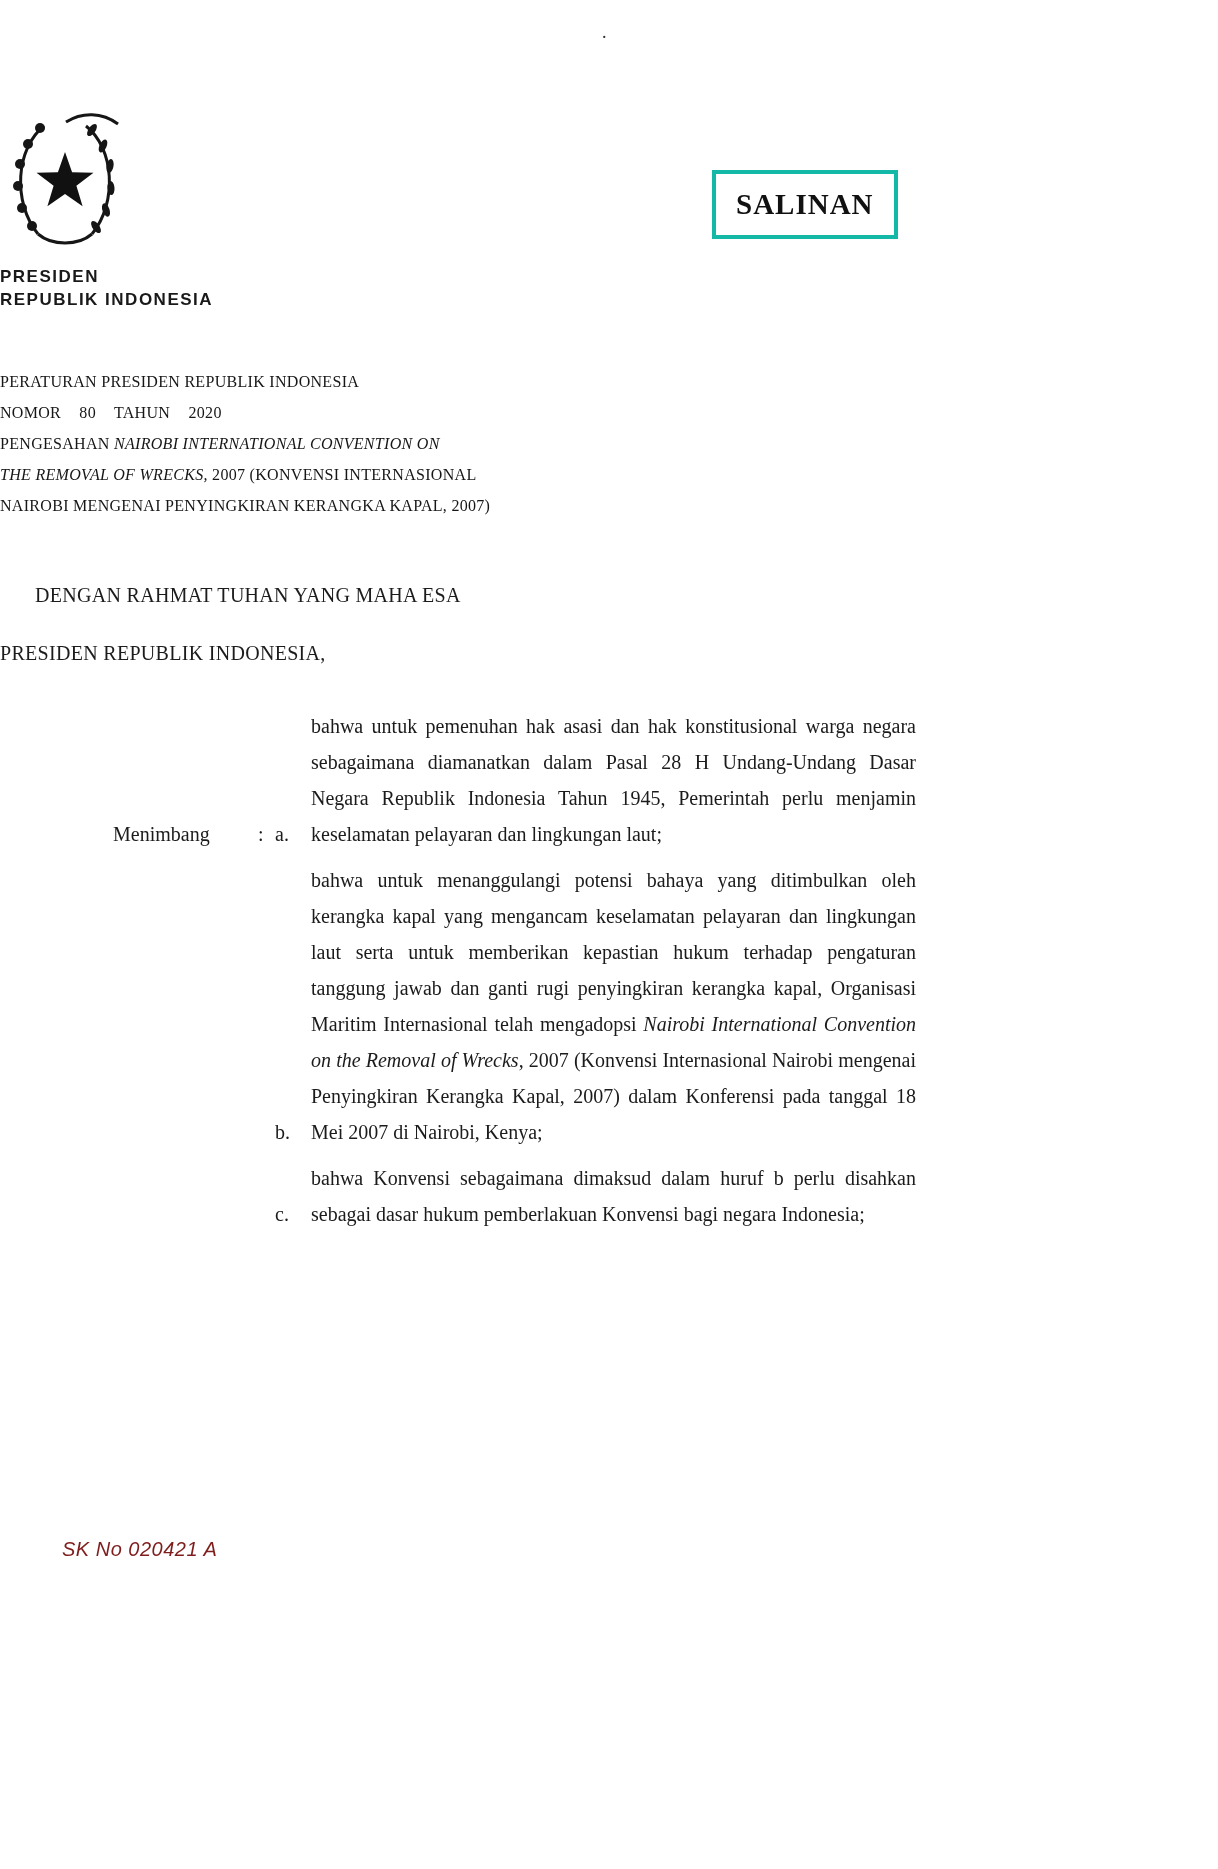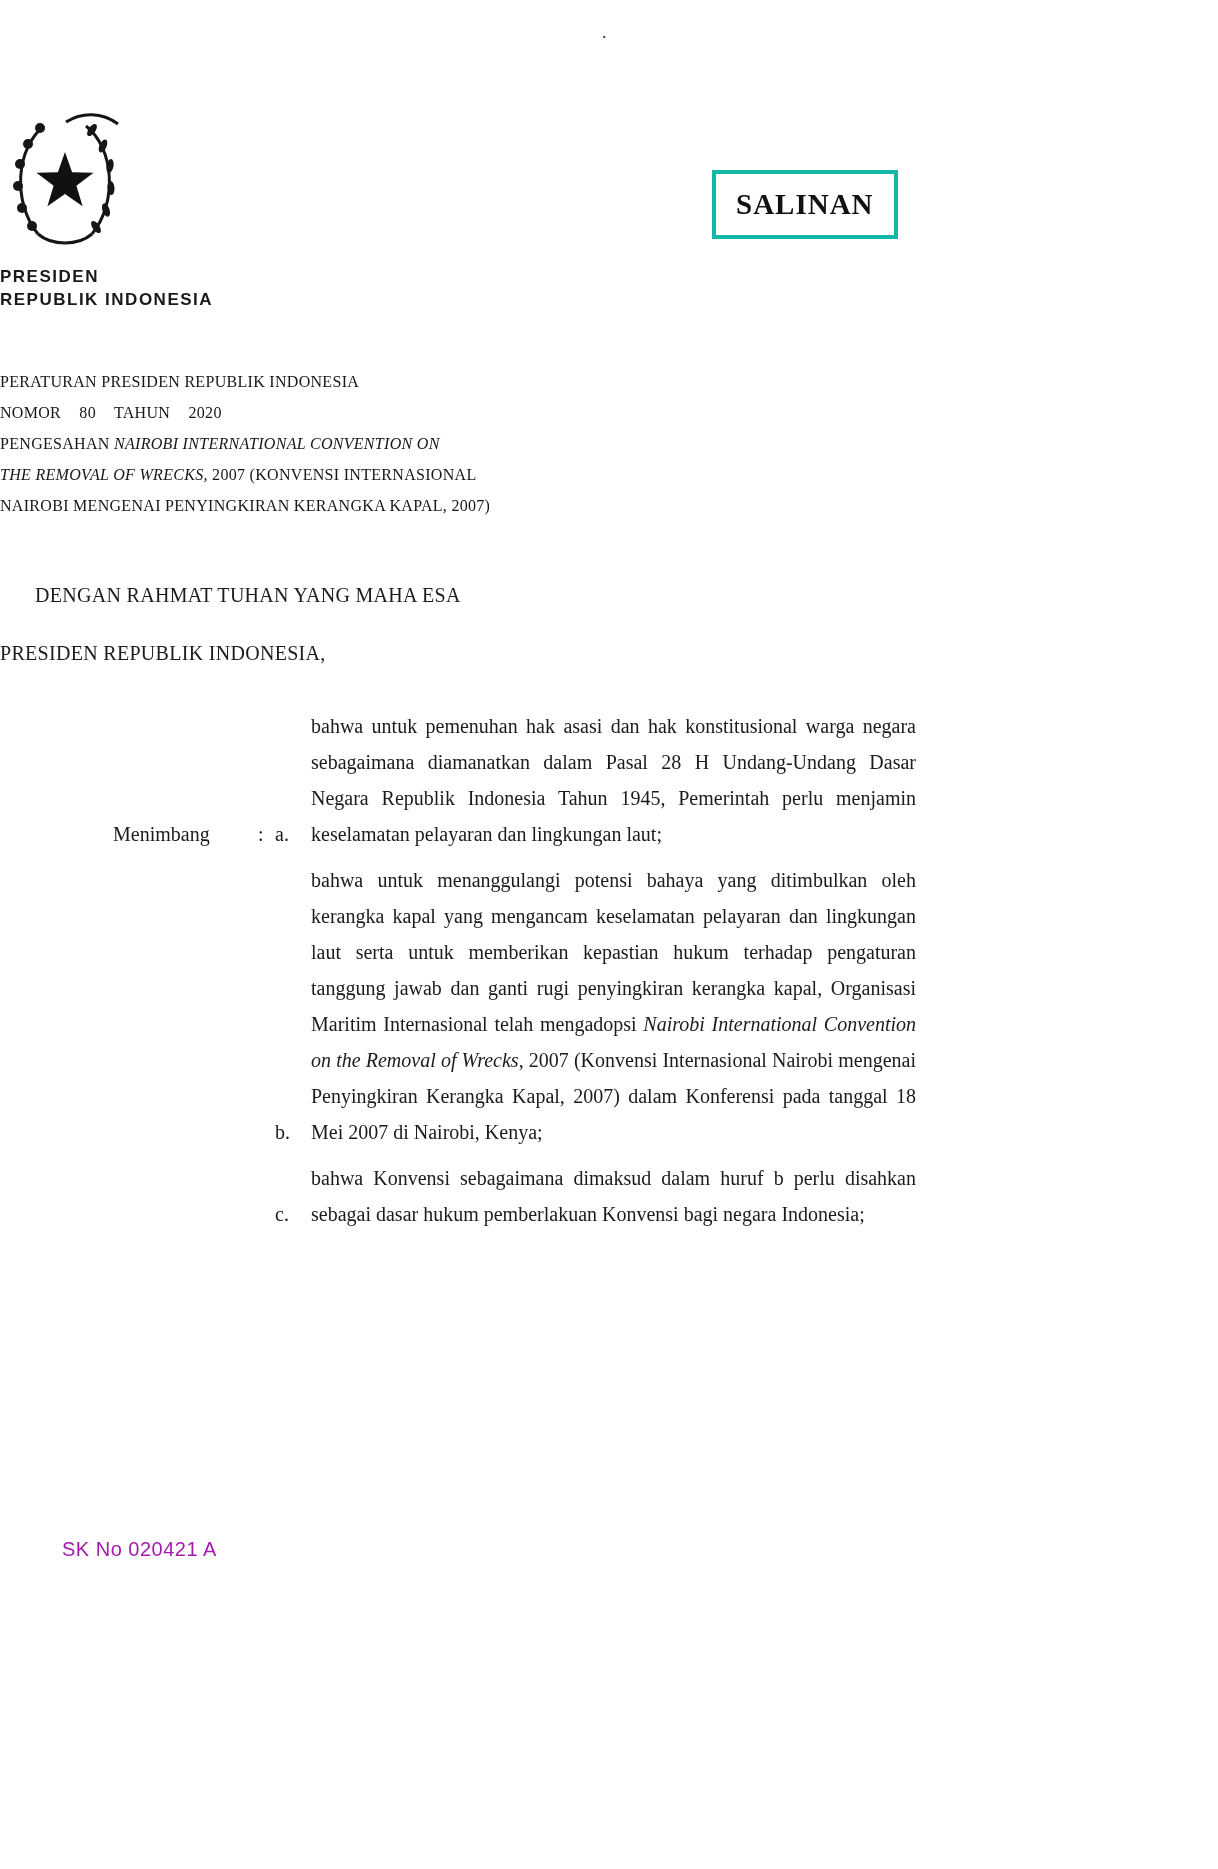--- a/index.html
+++ b/index.html
@@ -47,21 +47,21 @@
   .mn-colon{ width:17px; line-height:36px; }
   .mn-letter{ width:36px; line-height:36px; }
   .mn-text{ flex:1; text-align:justify; line-height:36px; }
   .d-line{
     position:absolute; left:113px; top:1392px; width:803px;
     text-align:right; font-size:20px; word-spacing:4px;
   }
   .footer{
     position:absolute; left:62px; top:1538px;
     font-family:"Liberation Sans", sans-serif;
-    font-size:20px; color:#a21caf; letter-spacing:0.5px;
+    font-size:20px; color:#7f1d1d; letter-spacing:0.5px;font-style:italic;
   }
 </style>
 </head>
 <body>
 
 <div class="page">
 
   <div class="artifact-dot">.</div>
 
   <div class="salinan-box">SALINAN</div>

